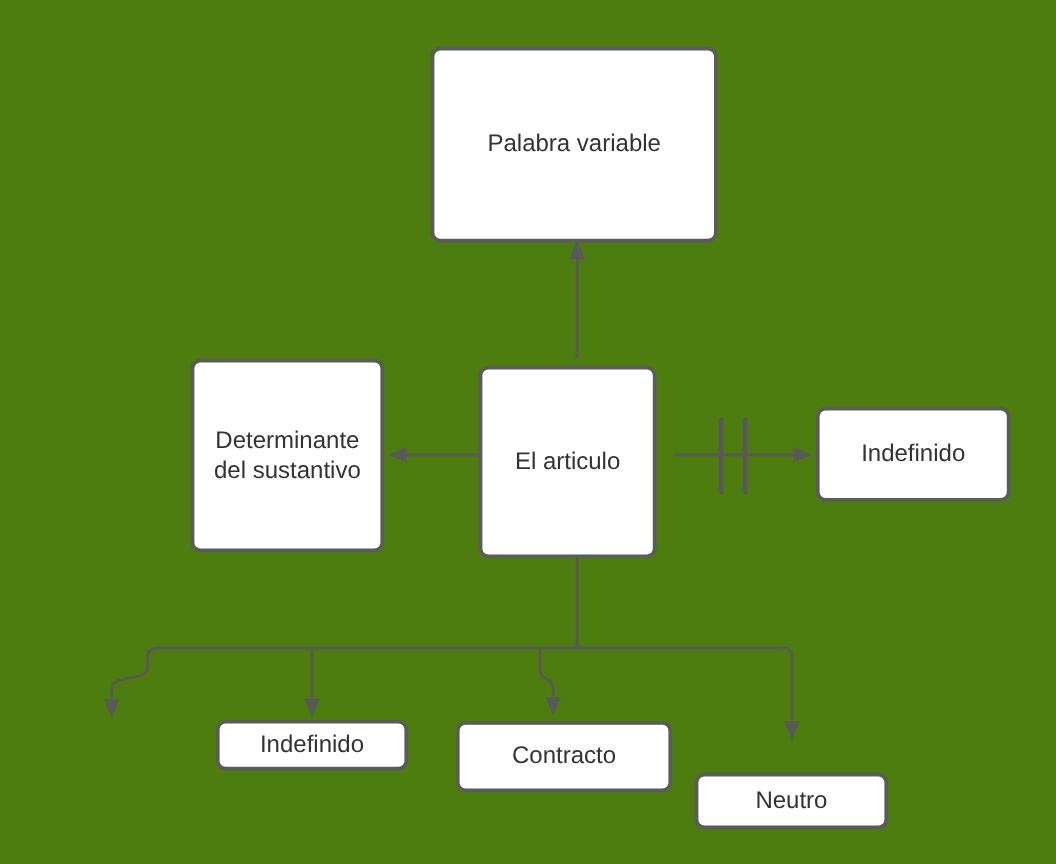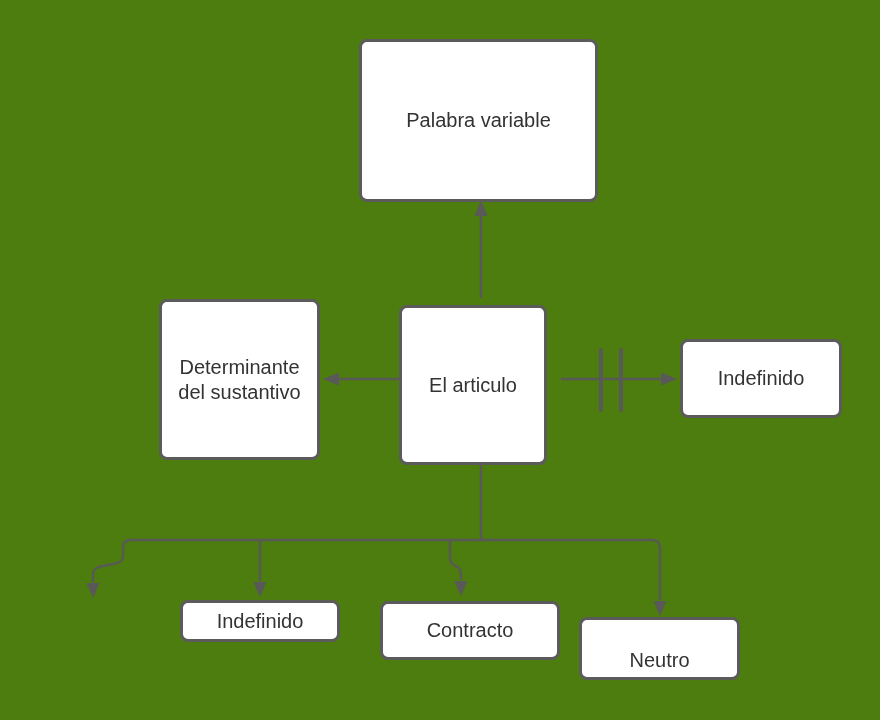--- a/index.html
+++ b/index.html
@@ -37,21 +37,21 @@
     padding: 4px 6px;
   }
   
   .n-palabra    { left: 359px; top:  39px; width: 239px; height: 163px; }
   .n-articulo   { left: 399px; top: 293px; width: 148px; height: 160px; margin-top: 12px; }
   .n-determin   { left: 159px; top: 299px; width: 161px; height: 161px; }
   .n-pronombre  { left: 680px; top: 339px; width: 162px; height:  79px; }
   .n-definido   { left:  40px; top: 599px; width: 121px; height:  80px; }
   .n-indefinido { left: 180px; top: 600px; width: 160px; height:  42px; }
   .n-contracto  { left: 380px; top: 601px; width: 180px; height:  59px; text-align: right; }
-  .n-neutro     { left: 579px; top: 617px; width: 161px; height:  63px; align-items: flex-end; }
+  .n-neutro     { left: 579px; top: 644px; width: 161px; height:  47px; }
 
   .edge-stroke { stroke: #595959; stroke-width: 2.3; fill: none; }
   .edge-fill   { fill: #595959; stroke: none; }
   .edge-tick   { stroke: #595959; stroke-width: 4; stroke-linecap: round; }
 </style>
 </head>
 <body>
 
 <div class="stage">
 

